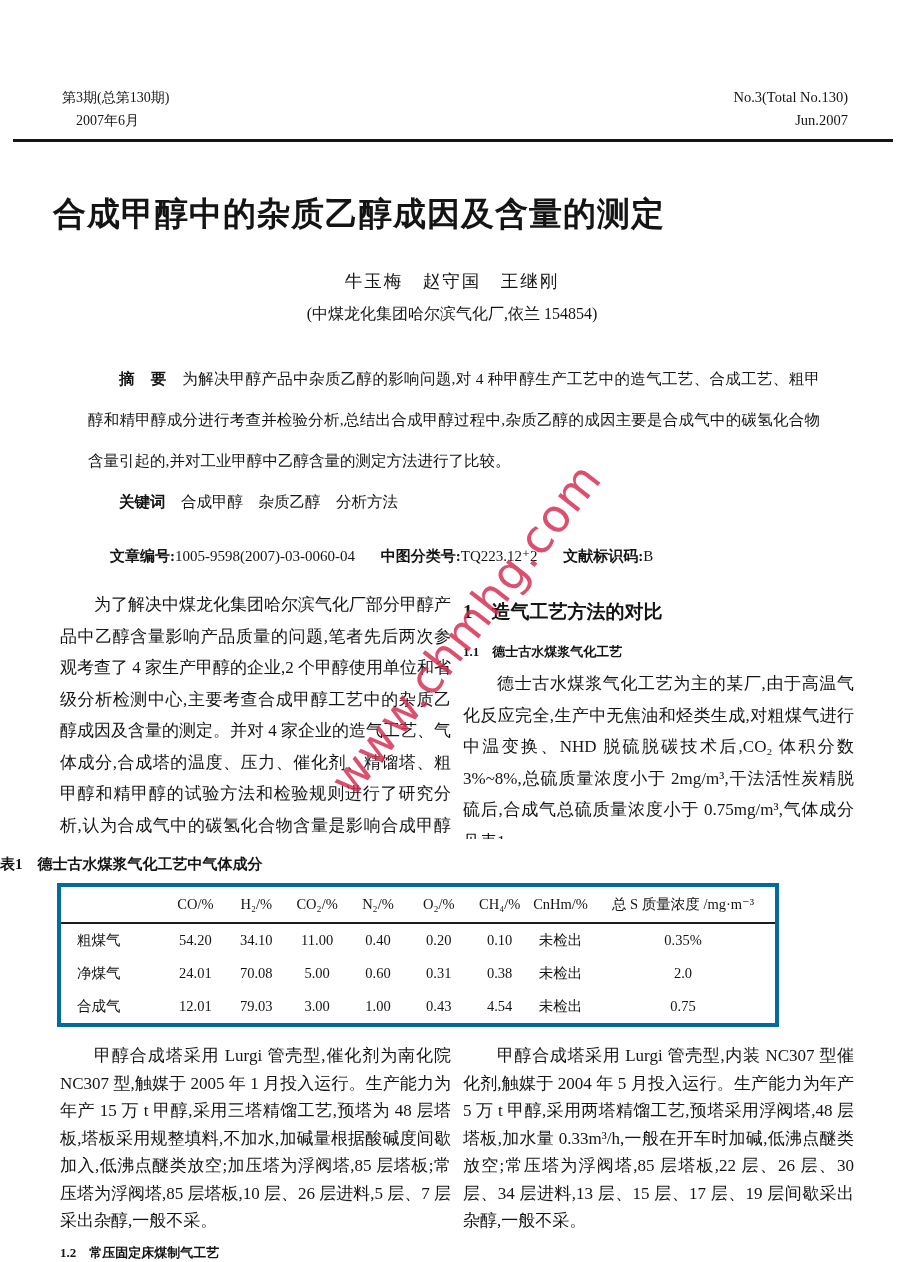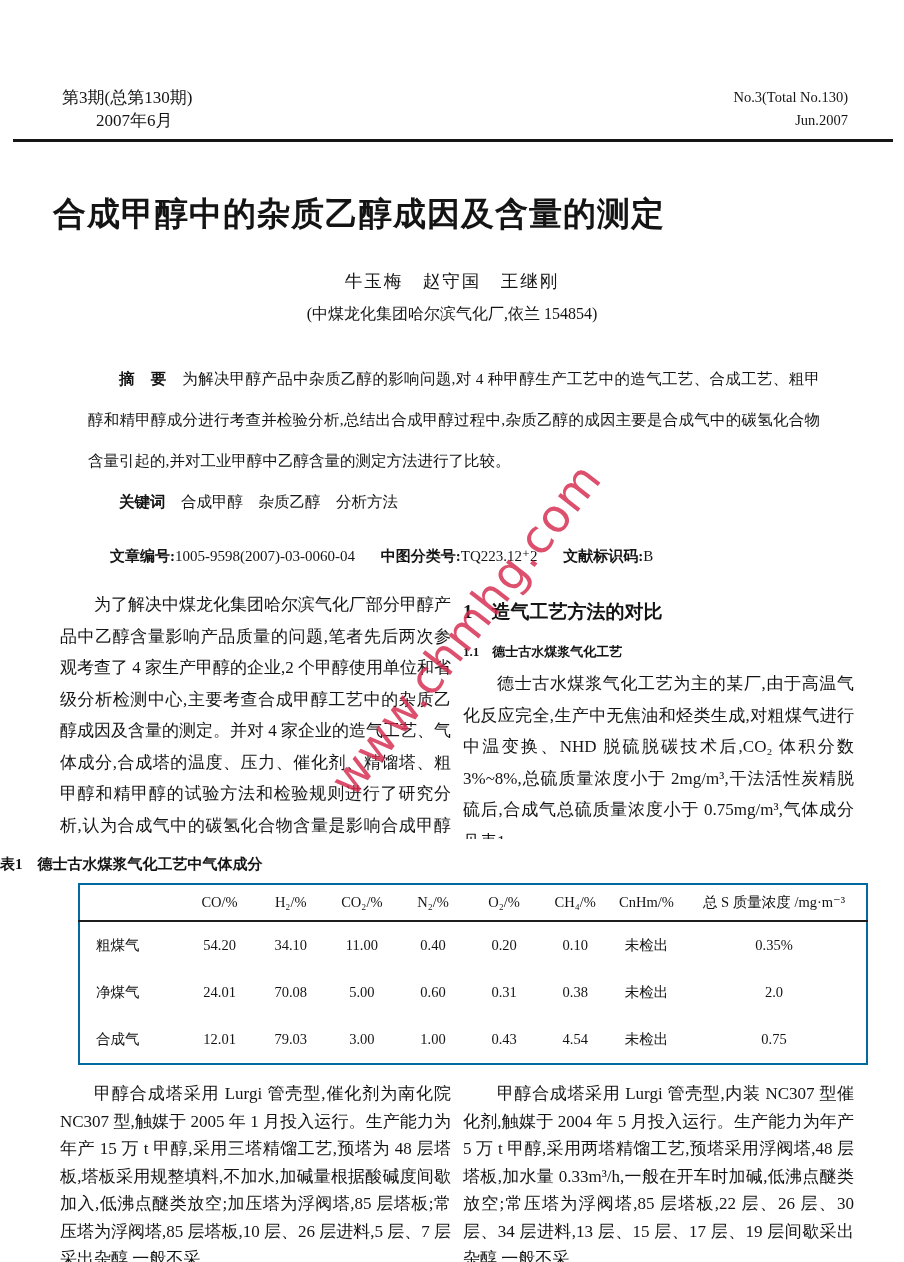--- a/index.html
+++ b/index.html
@@ -6,21 +6,21 @@
   body{
     width:904px;height:1262px;overflow:hidden;background:#ffffff;
     font-family:"Liberation Serif","DejaVu Serif",serif;color:#141414;
     position:relative;
   }
   .page{position:relative;width:904px;height:1262px;overflow:hidden;}
 
   
   .journal-header{display:flex;justify-content:space-between;align-items:flex-start;
     padding:86px 56px 0 62px;}
-  .jh-left{font-size:17px;line-height:23px;text-align:center;}
+  .jh-left{font-size:14px;line-height:23px;}
   .jh-left .l2{padding-left:14px;}
   .jh-center{text-align:center;margin-top:-2px;}
   .jh-cn{font-size:18px;font-weight:700;letter-spacing:10px;padding-left:10px;}
   .jh-en{font-size:15px;margin-top:3px;}
   .jh-right{font-size:14.5px;line-height:23px;text-align:right;}
   .header-rule{height:3px;background:#161616;margin:7px 11px 0 13px;}
 
   
   .title{text-align:left;font-size:33px;font-weight:700;letter-spacing:1px;margin:50px 7px 0;padding-left:46px;}
   .authors{text-align:center;font-size:17.5px;margin-top:32px;letter-spacing:2px;}
@@ -42,25 +42,25 @@
   .cols1{margin-top:23px;height:250px;overflow:hidden;}
   .body-p{font-size:17px;line-height:31.5px;text-align:justify;margin:0;}
   .indent{text-indent:2em;}
   h2.sec{font-size:19px;font-weight:700;margin:13px 0 18px;}
   h3.sub{font-size:13px;font-weight:700;margin:9px 0 7px;}
   .cols1 h2.sec{margin-top:10px;}
 
   
   .table-block{margin-top:16px;}
   .table-caption{text-align:left;font-weight:700;font-size:15px;margin:0 0 9px;}
-  table.t1{border-collapse:collapse;border:2px solid #0369a1;margin-left:78px;
-    width:790px;font-size:14.5px;table-layout:fixed;}
+  table.t1{border-collapse:collapse;border:4px solid #0369a1;margin-left:57px;
+    width:722px;font-size:14.5px;table-layout:fixed;}
   table.t1 thead tr{border-bottom:2px solid #1d1d1d;}
   table.t1 th{font-weight:400;padding:8px 2px;text-align:center;}
-  table.t1 td{padding:14px 2px;text-align:center;}
+  table.t1 td{padding:7px 2px;text-align:center;}
   table.t1 th:first-child,table.t1 td:first-child{text-align:left;padding-left:16px;width:86px;}
   table.t1 th:last-child,table.t1 td:last-child{width:180px;}
 
   .cols2{margin-top:15px;}
   .cols2 .body-p{line-height:27.5px;}
 
   
   .footnote{margin-top:11px;font-size:15px;line-height:25.5px;text-align:justify;}
   .fn-rule{width:232px;height:1.5px;background:#1d1d1d;margin-bottom:9px;}
 

